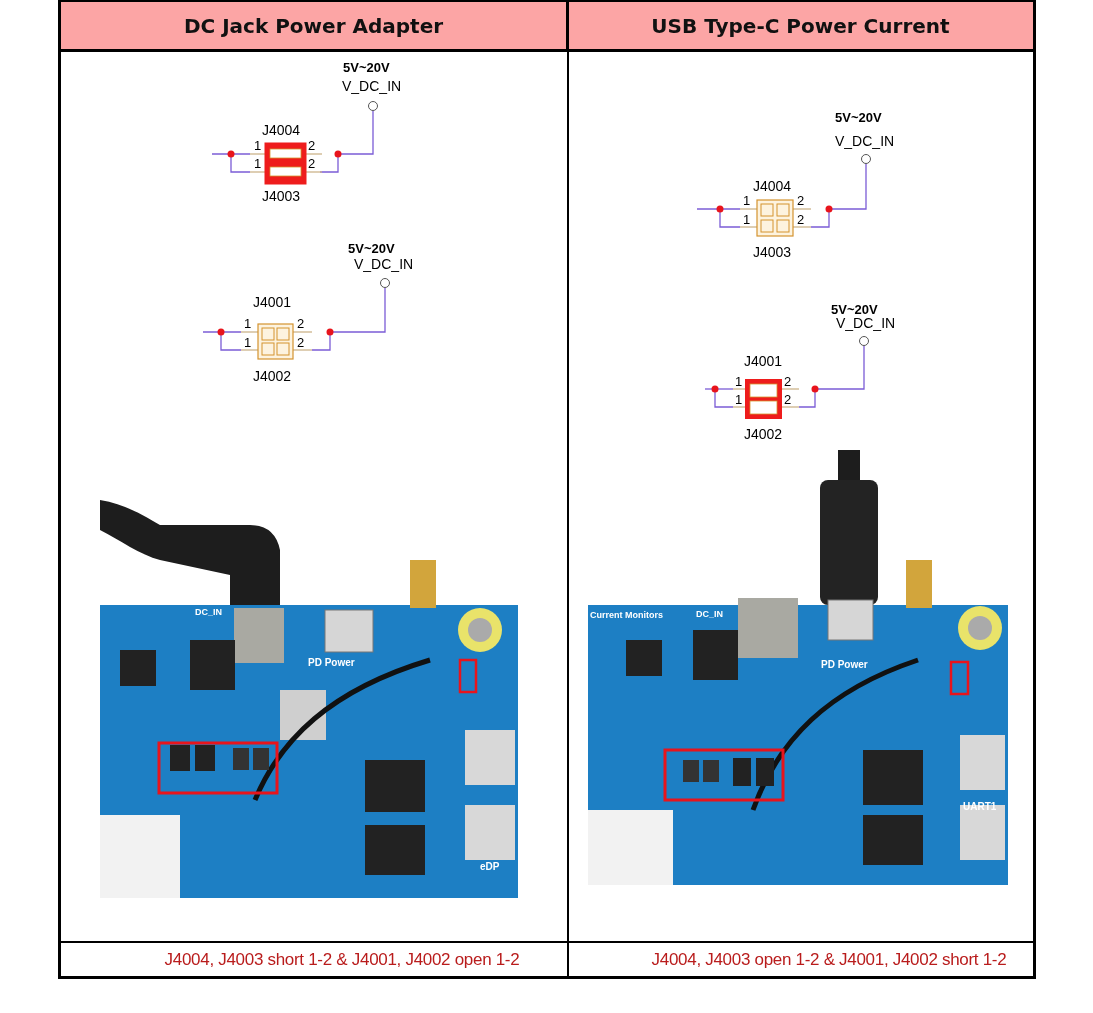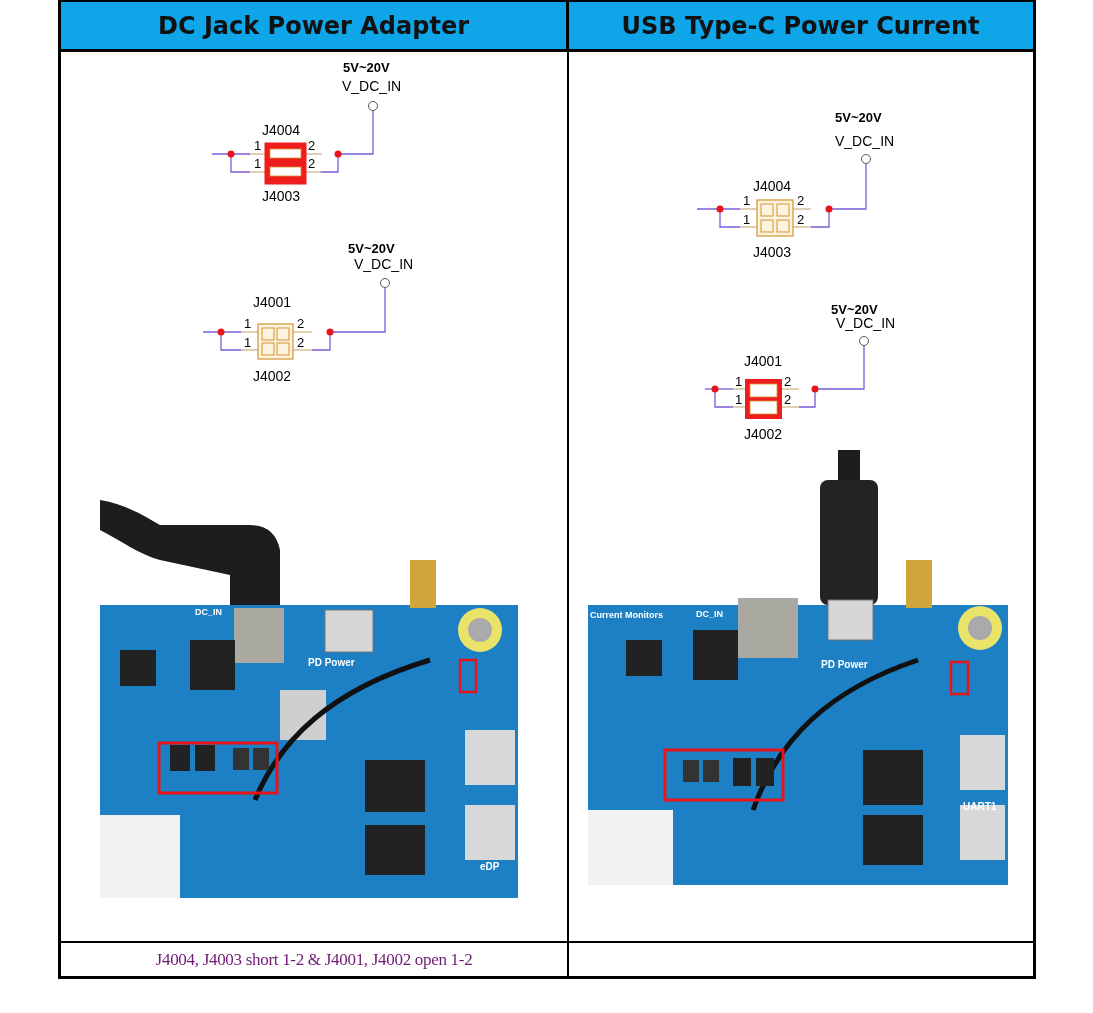--- a/index.html
+++ b/index.html
@@ -1,40 +1,41 @@
 <!DOCTYPE html>
 <html><head>
 <meta charset="utf-8">
 <style>
   html, body { margin:0; padding:0; background:#ffffff; }
   body { width:1093px; height:1013px; position:relative; overflow:hidden; font-family:"Liberation Sans", sans-serif; }
 
   .tbl { position:absolute; left:58px; top:0; width:978px; height:979px; border:3px solid #000; border-top:2px solid #000; box-sizing:border-box; }
-  .hdr { position:absolute; top:0; height:50px; background:#0ea5e9; border-bottom:3px solid #000; box-sizing:border-box; display:flex; align-items:center; justify-content:center; font-family:"DejaVu Sans", sans-serif; font-weight:bold; font-size:24px; color:#111; }
+  .hdr { position:absolute; top:0; height:50px; background:#fca5a5; border-bottom:3px solid #000; box-sizing:border-box; display:flex; align-items:center; justify-content:center; font-family:"DejaVu Sans", sans-serif; font-weight:bold; font-size:20px; color:#111; }
   .hdr.l { left:0; width:507px; border-right:2px solid #000; }
   .hdr.r { left:507px; width:465px; }
   .vsplit { position:absolute; left:506px; top:0; width:2px; height:974px; background:#000; }
   .foot-line { position:absolute; left:0; top:939px; width:972px; height:2px; background:#000; }
-  .foot { position:absolute; top:941px; height:34px; display:flex; align-items:center; justify-content:center; font-family:Liberation Serif, serif; font-size:17px; color:#701a75; letter-spacing:-0.3px; }
+  .foot { position:absolute; top:941px; height:34px; display:flex; align-items:center; justify-content:center; font-family:Liberation Sans, sans-serif; font-size:17px; color:#b91c1c; letter-spacing:-0.3px;padding-left:28px; }
   .foot.l { left:0; width:506px; }
   .foot.r { left:508px; width:464px; }
 
   .sch { position:absolute; }
   .sch text { font-family:"Liberation Sans", sans-serif; }
   .photo { position:absolute; overflow:hidden; }
 </style>
 </head>
 <body>
 
 <div class="tbl">
   <div class="hdr l">DC Jack Power Adapter</div>
   <div class="hdr r">USB Type-C Power Current</div>
   <div class="vsplit"></div>
   <div class="foot-line"></div>
   <div class="foot l">J4004, J4003 short 1-2 &amp; J4001, J4002 open 1-2</div>
+  <div class="foot r">J4004, J4003 open 1-2 &amp; J4001, J4002 short 1-2</div>
 </div>
 
 <svg class="sch" style="left:200px;top:55px" width="240" height="160">
   <text x="143" y="17" font-size="13" font-weight="bold">5V~20V</text>
   <text x="142" y="36" font-size="14">V_DC_IN</text>
   <circle cx="173" cy="51" r="4.5" fill="#fff" stroke="#555"></circle>
   <polyline points="173,56 173,99 138,99" fill="none" stroke="#7b5cd6" stroke-width="1.3"></polyline>
   <line x1="12" y1="99" x2="50" y2="99" stroke="#7b5cd6" stroke-width="1.3"></line>
   <polyline points="31,99 31,117 50,117" fill="none" stroke="#7b5cd6" stroke-width="1.3"></polyline>
   <polyline points="138,99 138,117 120,117" fill="none" stroke="#7b5cd6" stroke-width="1.3"></polyline>

